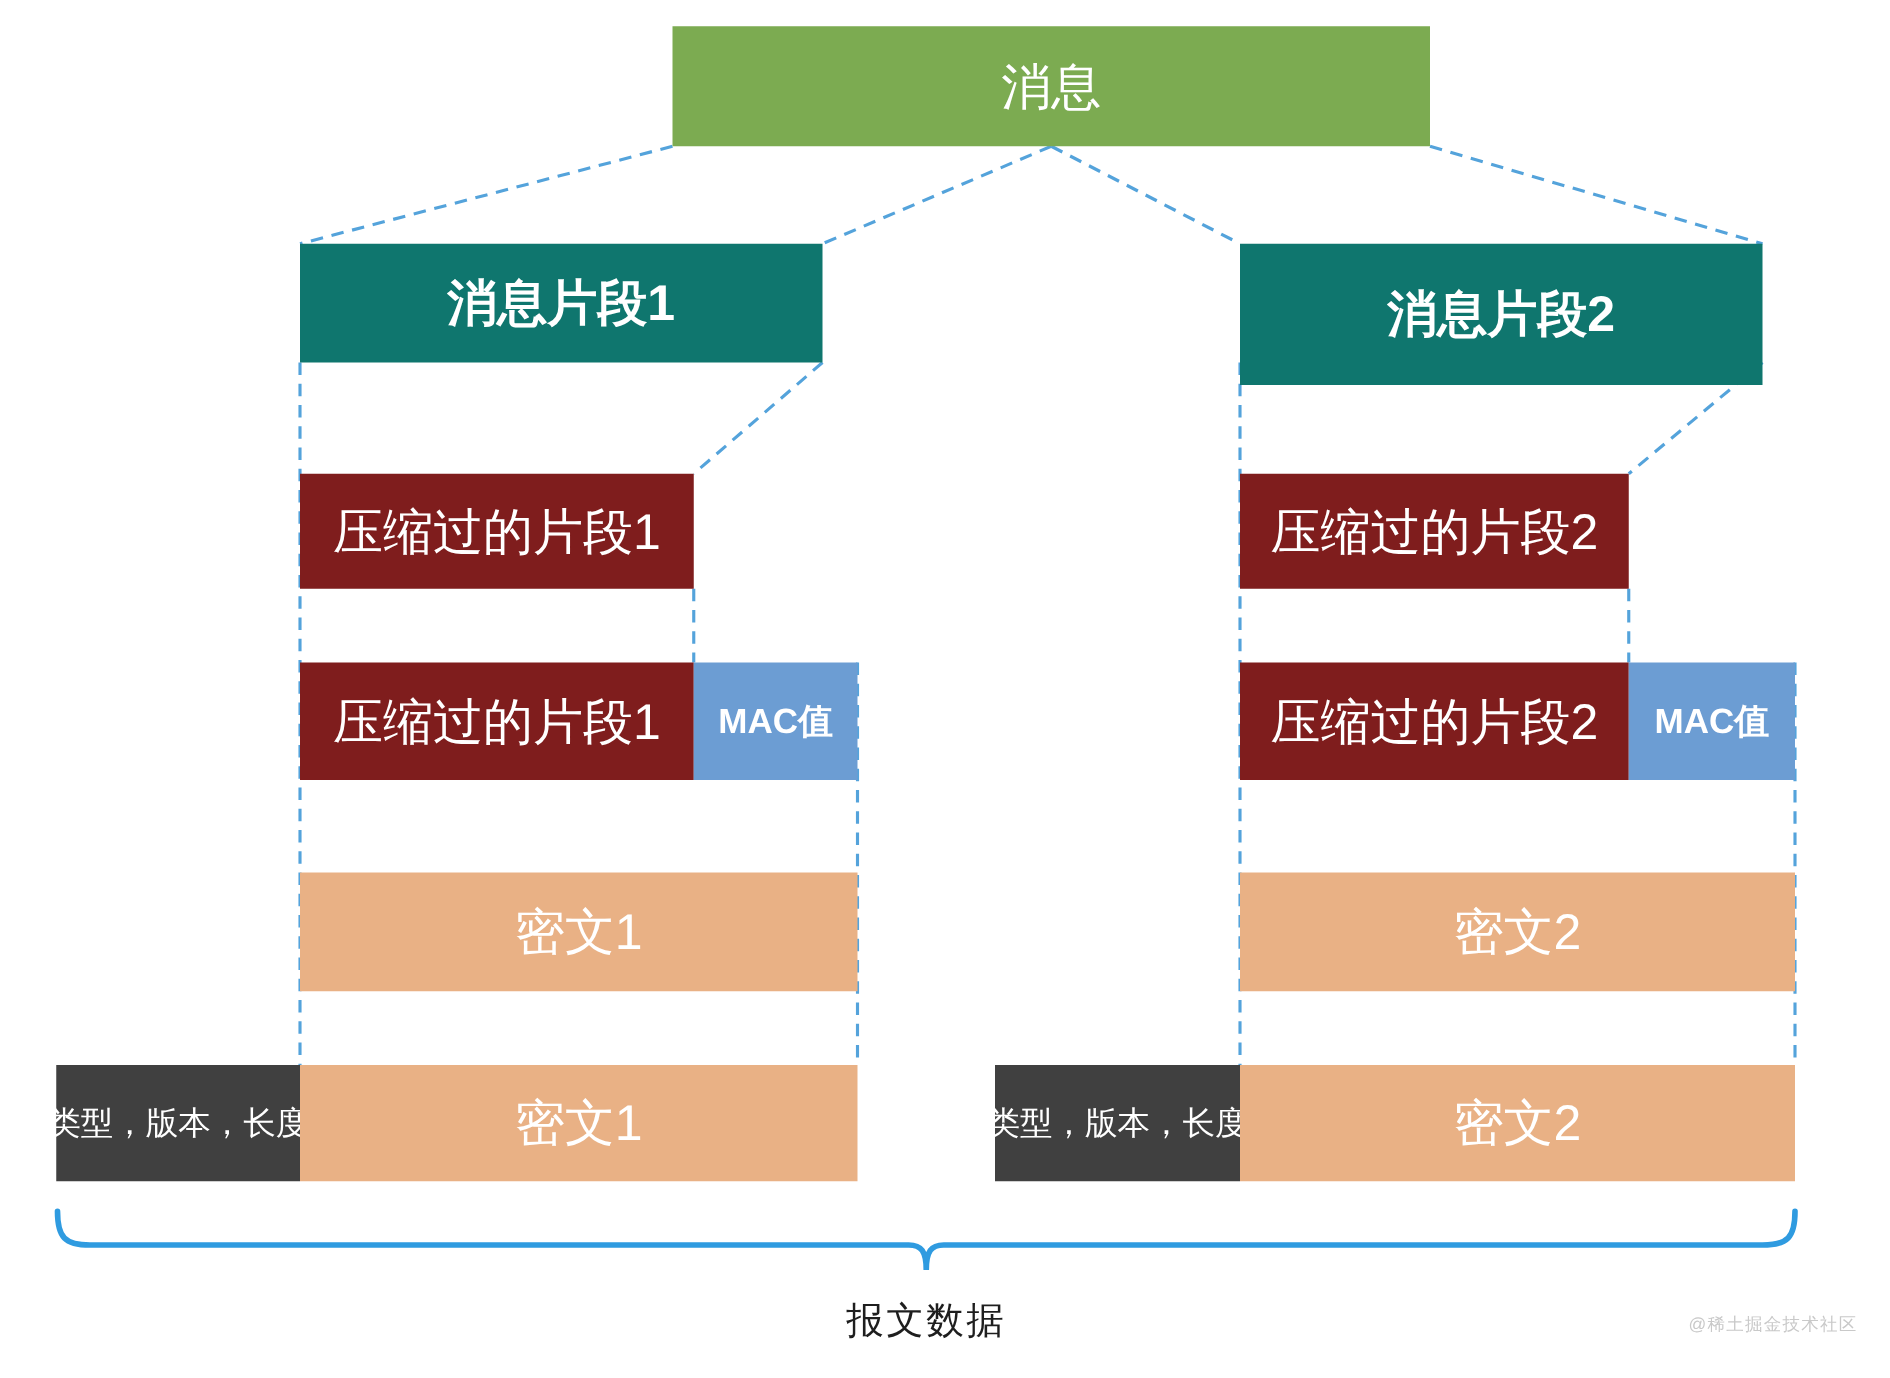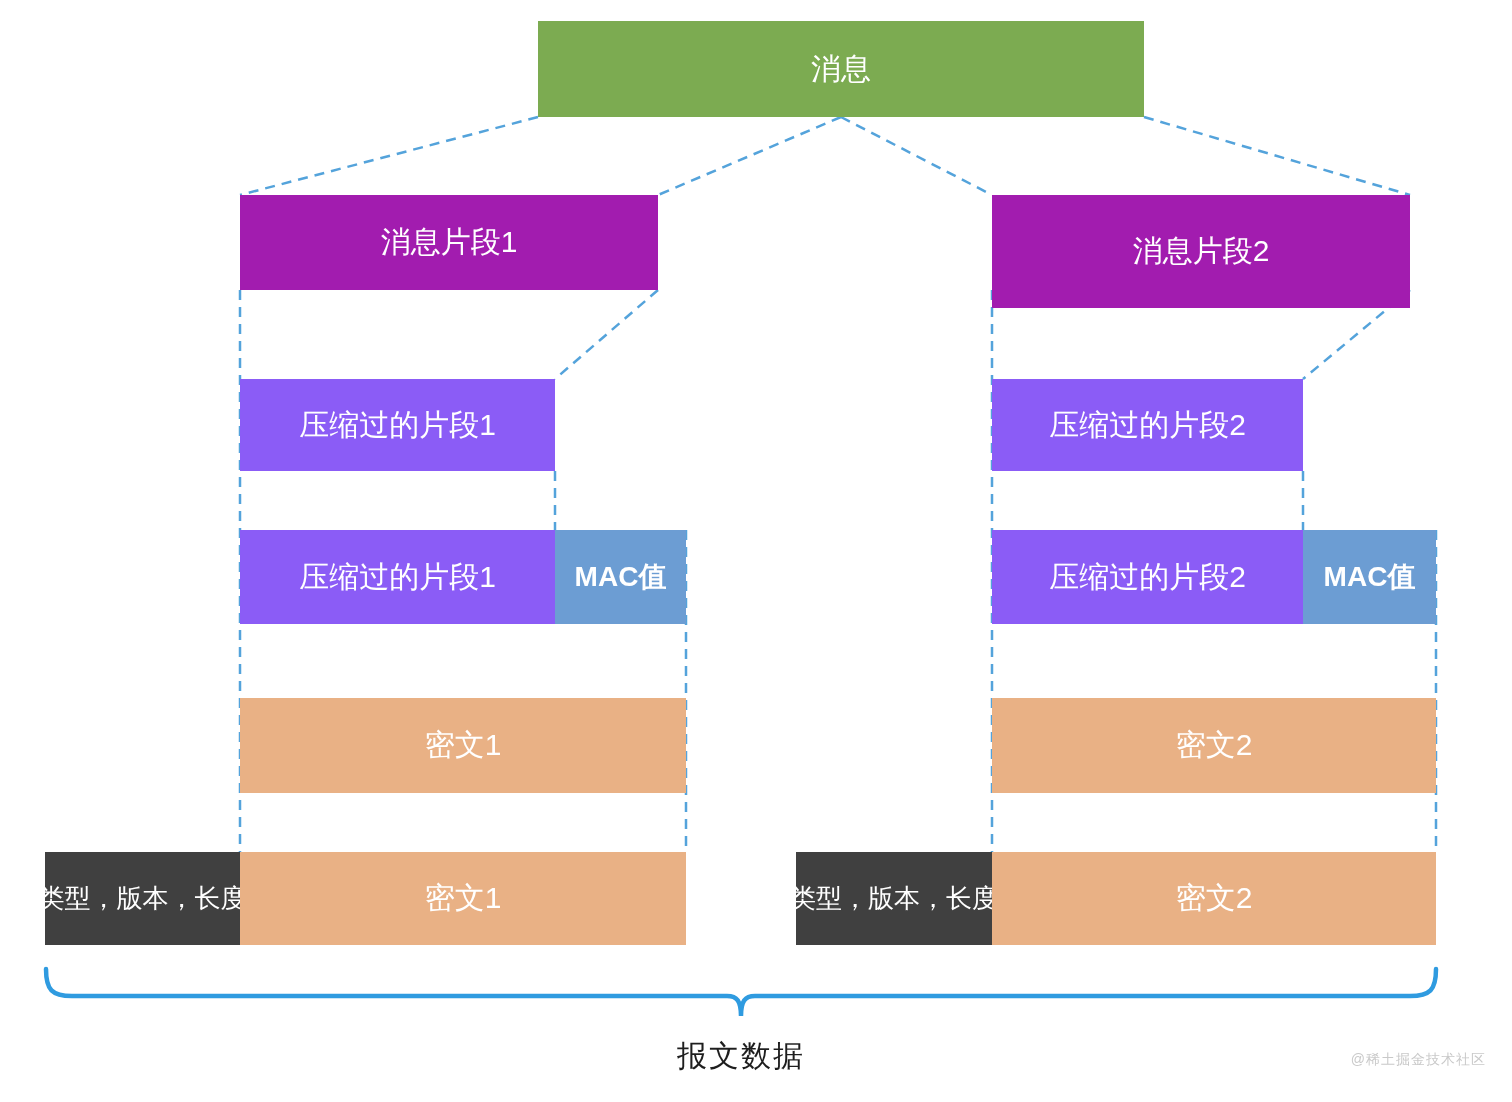--- a/index.html
+++ b/index.html
@@ -7,26 +7,26 @@
     position:relative;
     width:1512px;height:1102px;
     background:#ffffff;
     font-family:"Liberation Sans", sans-serif;
     overflow:hidden;
   }
   .overlay{position:absolute;left:0;top:0;width:1512px;height:1102px;}
   .box{
     position:absolute;
     display:flex;align-items:center;justify-content:center;
-    color:#ffffff;font-size:30px;text-align:center;
+    color:#ffffff;font-size:40px;text-align:center;
     box-sizing:border-box;white-space:nowrap;
   }
   .green {background:#7cab51;}
-  .orange{background:#a21caf;}
-  .yellow{background:#8b5cf6;}
+  .orange{background:#0f766e;font-weight:bold;}
+  .yellow{background:#7f1d1d;}
   .blue  {background:#6c9dd3;font-size:28px;font-weight:bold;}
   .salmon{background:#e9b185;}
   .dark  {background:#404040;font-size:26px;flex-direction:row;line-height:1.32;}
   .dash-line{stroke:#54a3db;stroke-width:2.5;stroke-dasharray:10 7;fill:none;}
   .brace-path{stroke:#2f9be0;stroke-width:4.5;fill:none;stroke-linecap:round;}
   .brace-label{
     position:absolute;left:741px;top:1036px;transform:translateX(-50%);
     color:#1e1e1e;font-size:30px;letter-spacing:2px;
   }
   .watermark{

